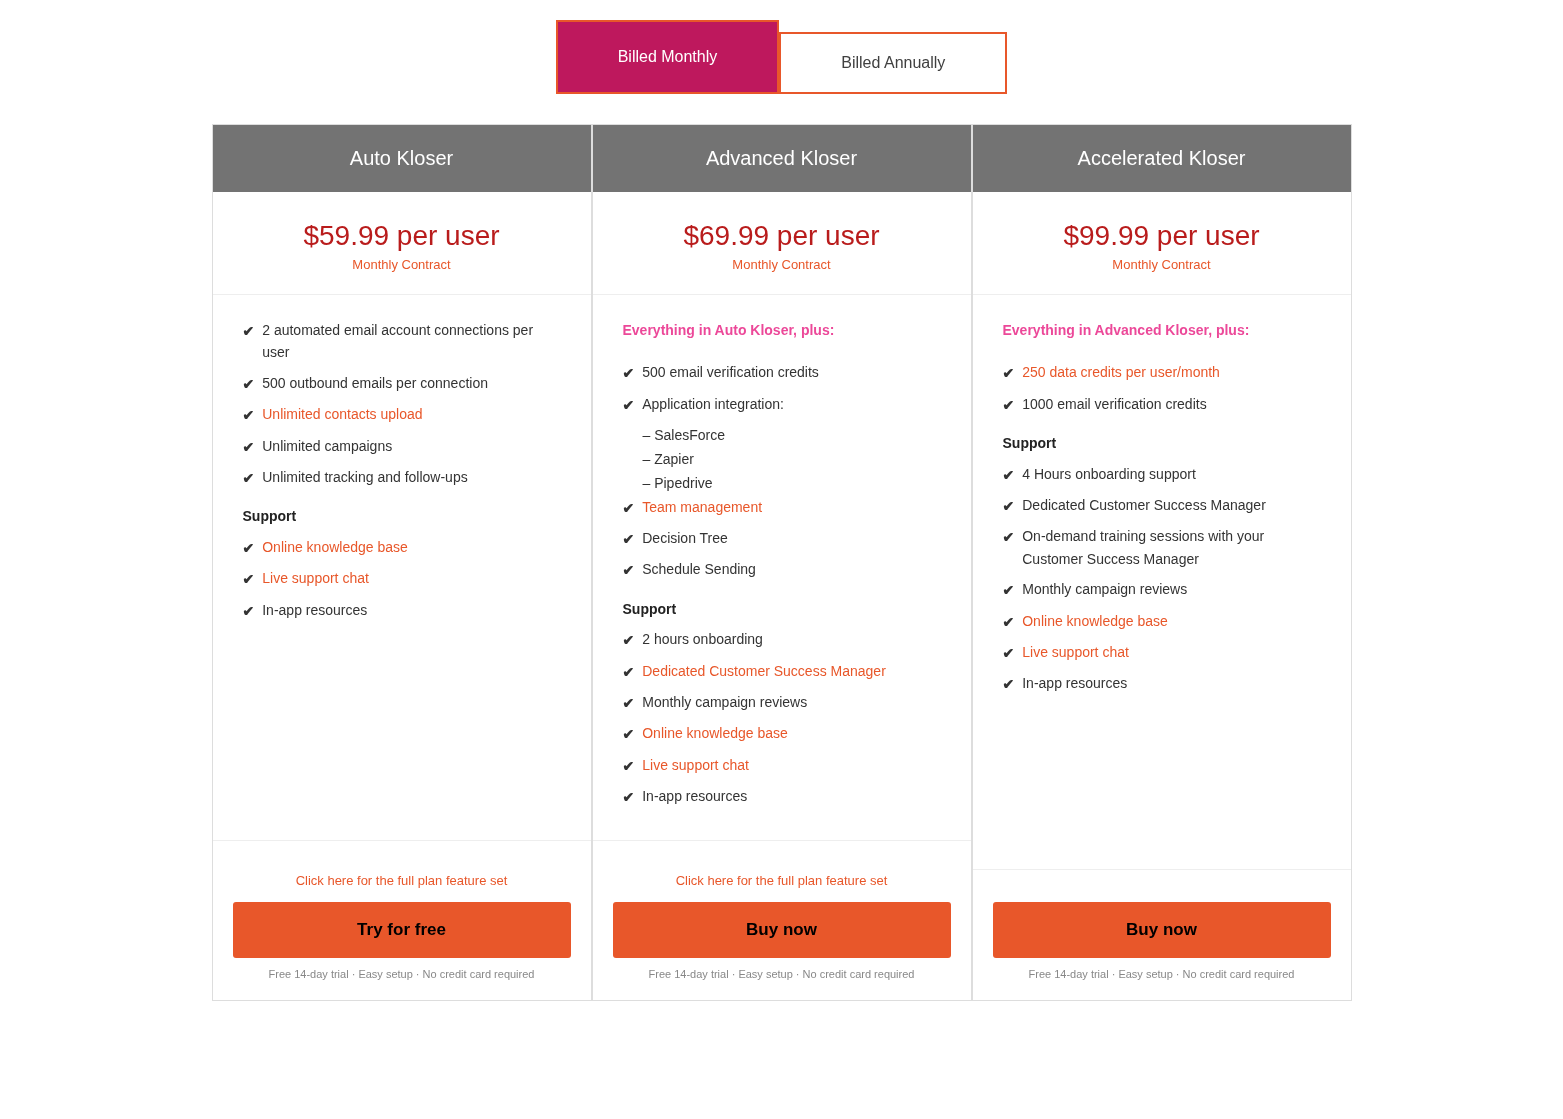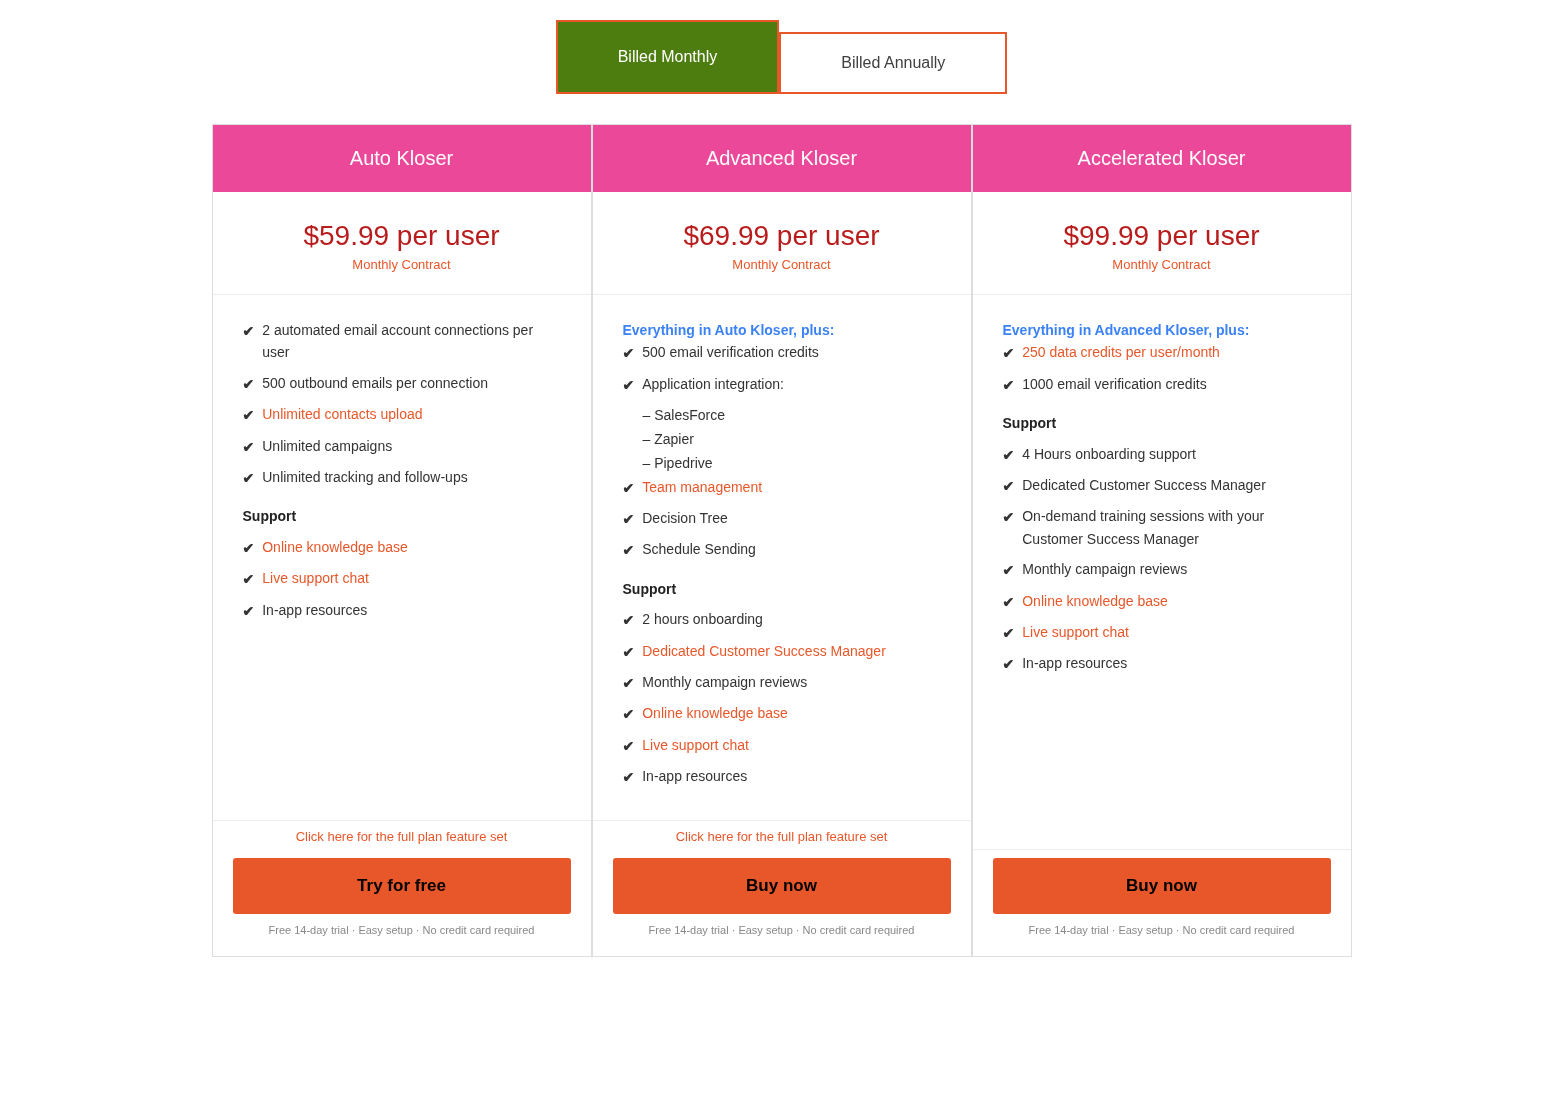--- a/index.html
+++ b/index.html
@@ -19,21 +19,21 @@
 
     .billing-btn {
       padding: 20px 60px;
       font-size: 16px;
       cursor: pointer;
       border: 2px solid #e8572a;
       font-weight: 500;
     }
 
     .billing-btn.active {
-      background: #4d7c0f;
+      background: #be185d;
       color: #fff;
     }
 
     .billing-btn.inactive {
       background: #fff;
       color: #404040;
       margin-top: 12px;
     }
 
     .plans-container {
@@ -46,21 +46,21 @@
 
     .plan-card {
       flex: 1;
       border: 1px solid #ddd;
       display: flex;
       flex-direction: column;
       max-width: 380px;
     }
 
     .plan-header {
-      background: #ec4899;
+      background: #737373;
       color: #fff;
       text-align: center;
       padding: 22px 20px;
       font-size: 20px;
       font-weight: 400;
     }
 
     .plan-price-section {
       padding: 28px 20px 22px;
       text-align: center;
@@ -110,33 +110,33 @@
     }
 
     .support-heading {
       font-weight: 700;
       margin: 16px 0 8px;
       color: #222;
     }
 
     .intro-heading {
       font-weight: 700;
-      margin-bottom: 0;
-      color: #3b82f6;
+      margin-bottom: 20px;
+      color: #ec4899;
     }
 
     .sub-items {
       margin-left: 20px;
       color: #333;
       font-size: 14px;
       line-height: 1.7;
     }
 
     .plan-footer {
-      padding: 8px 20px 20px;
+      padding: 32px 20px 20px;
       text-align: center;
       border-top: 1px solid #eee;
     }
 
     .full-plan-link {
       color: #e8572a;
       font-size: 13px;
       cursor: pointer;
       text-decoration: none;
       display: block;

